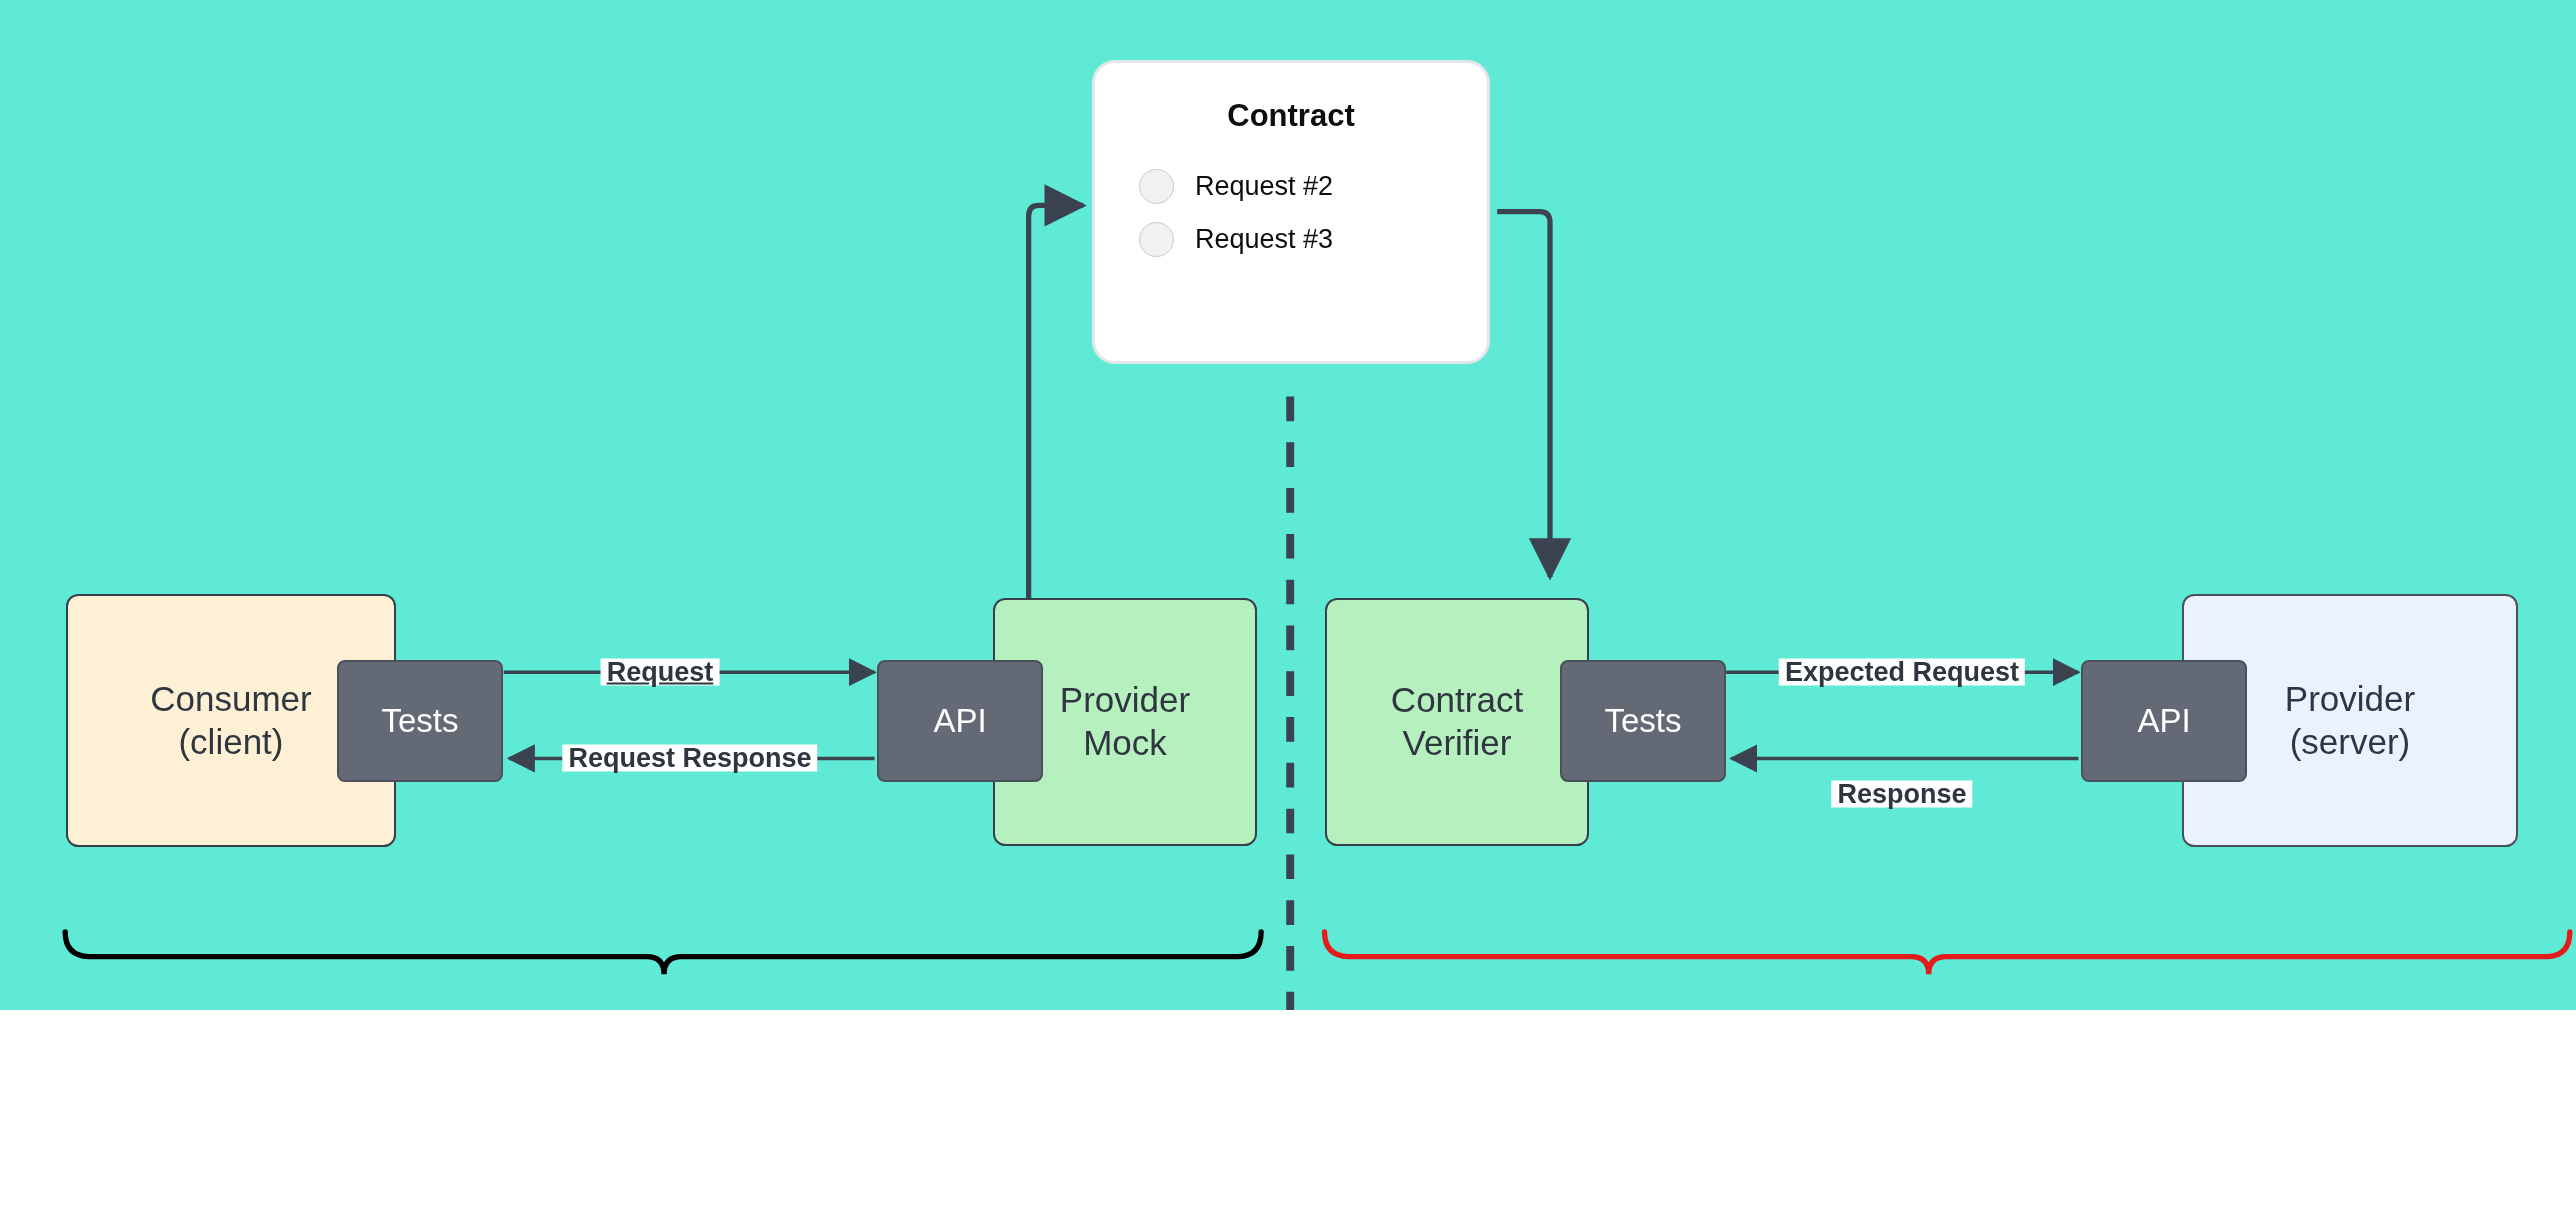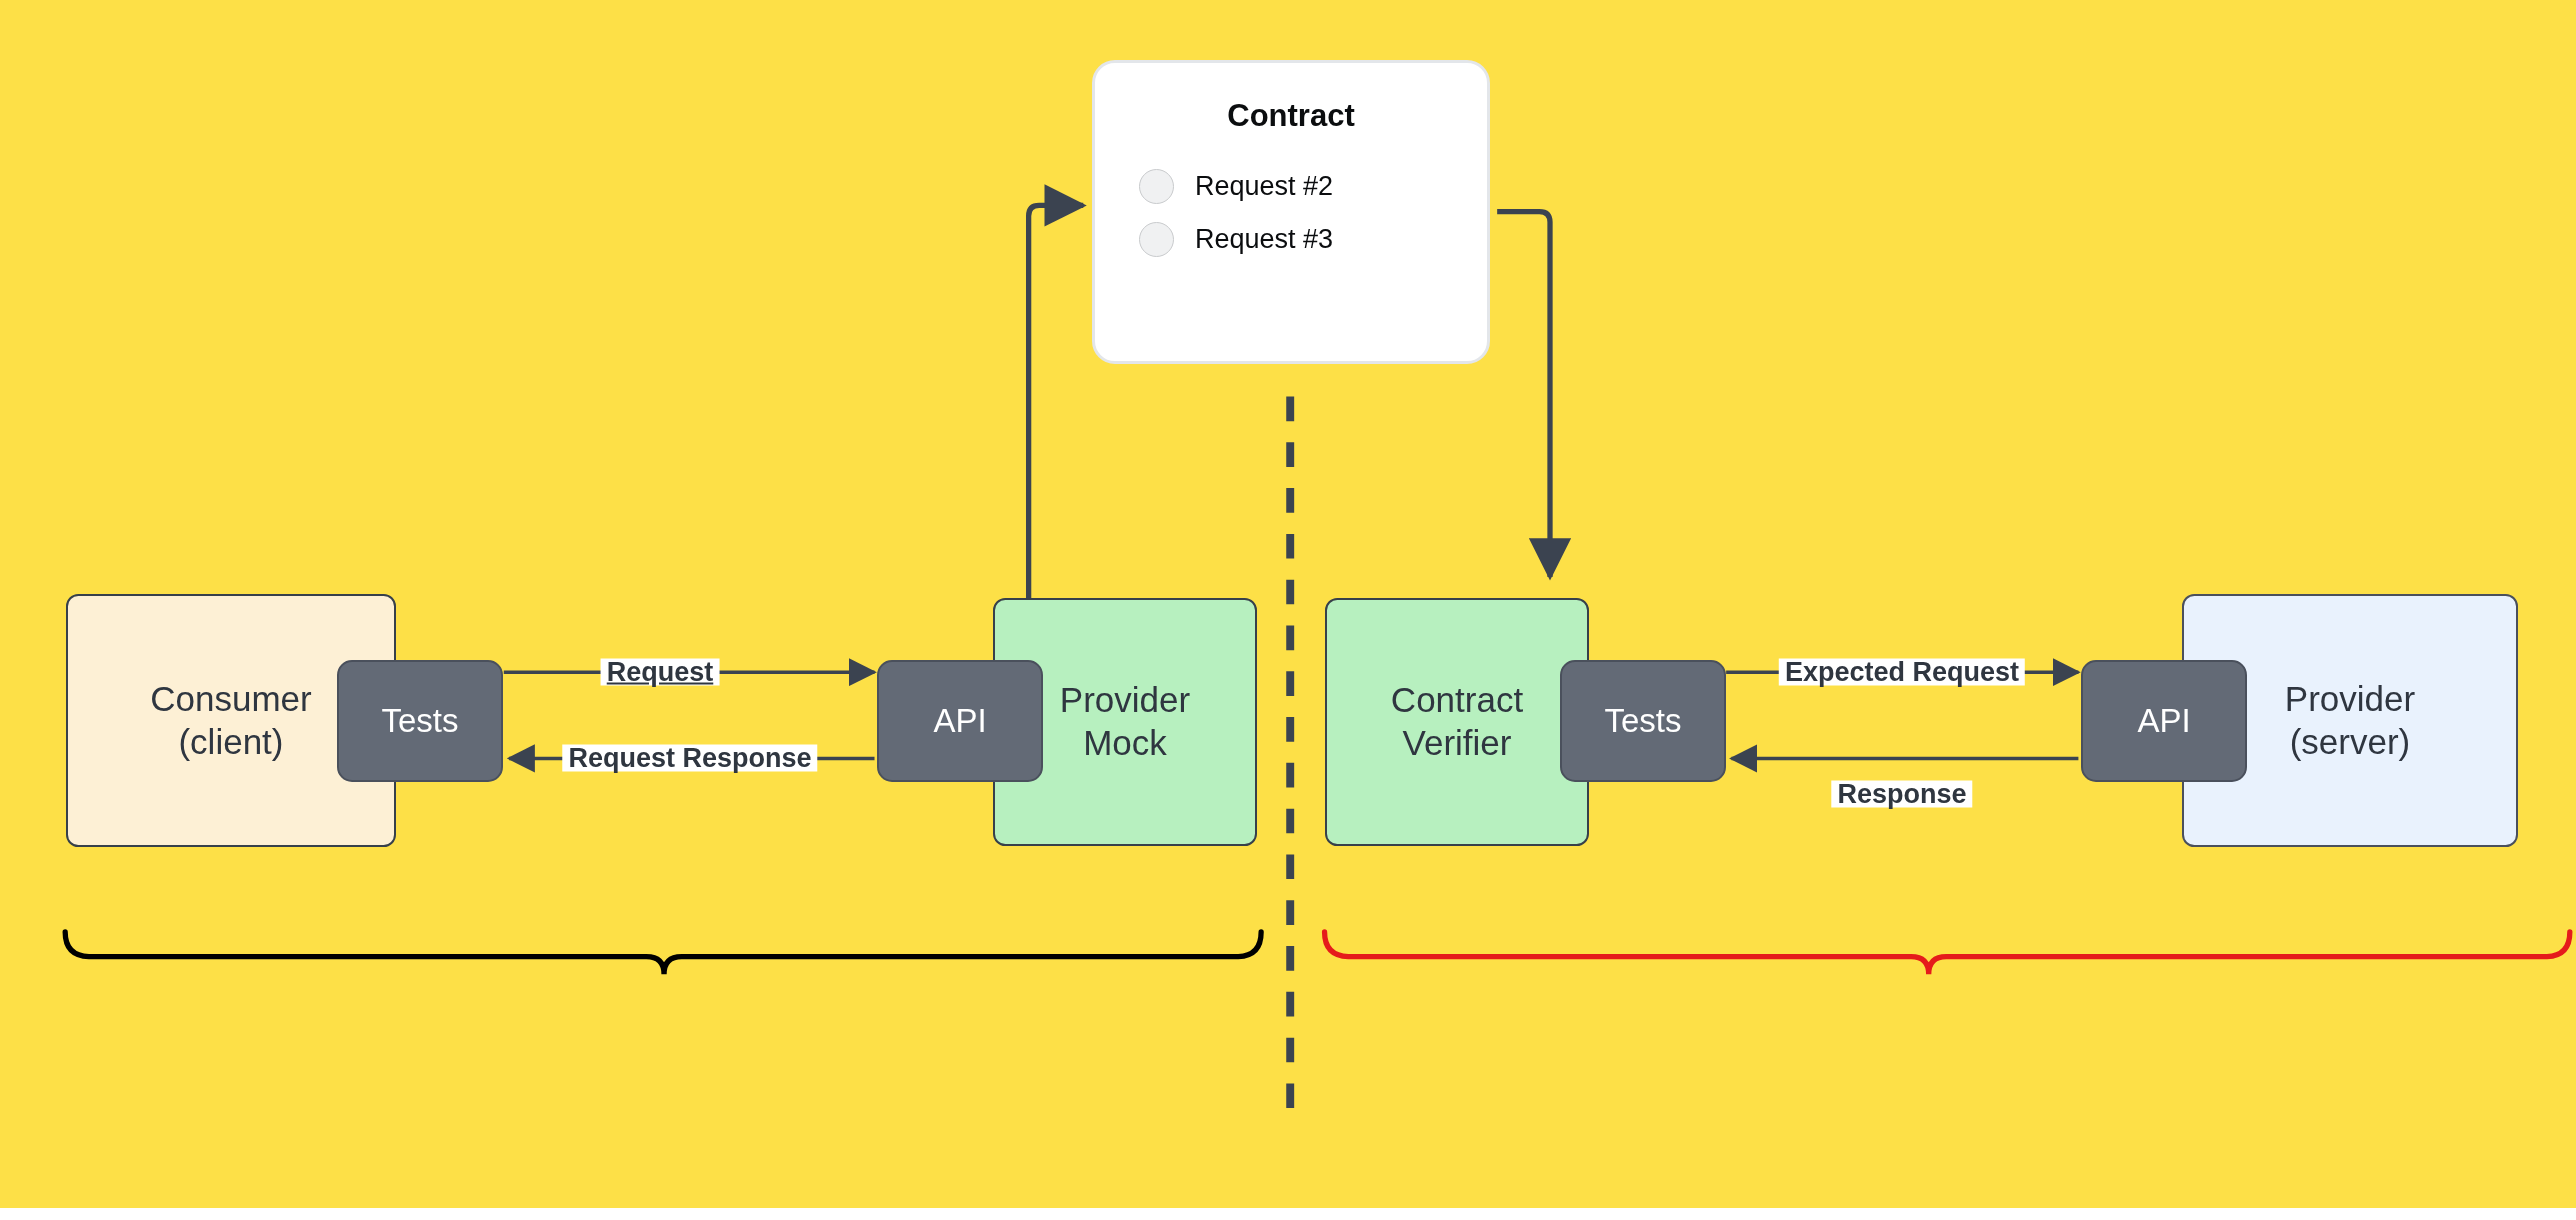--- a/index.html
+++ b/index.html
@@ -6,22 +6,22 @@
     margin: 0;
     padding: 0;
     background: #ffffff;
   }
   body {
     font-family: "Liberation Sans", sans-serif;
   }
   #stage {
     position: relative;
     width: 2576px;
-    height: 1208px;
-    background: #fde047;
+    height: 1010px;
+    background: #5eead4;
     overflow: hidden;
   }
   #svg-layer {
     position: absolute;
     left: 0;
     top: 0;
     width: 2576px;
     height: 1221px;
     pointer-events: none;
   }
@@ -42,21 +42,21 @@
   .node.big {
     font-size: 35px;
     color: #2f3640;
   }
   .node.small {
     font-size: 33px;
     color: #ffffff;
     background: #636a76;
     border-color: #4a505c;
     border-width: 2.6px;
-    border-radius: 15px;
+    border-radius: 8px;
   }
 
   .consumer-box { background: #fdf0d5; }
   .green-box    { background: #b7f0bf; }
   .provider-box { background: #e9f2fd; border-color: #4a505c; }
 
   
   #contract-card {
     position: absolute;
     left: 1092px;

